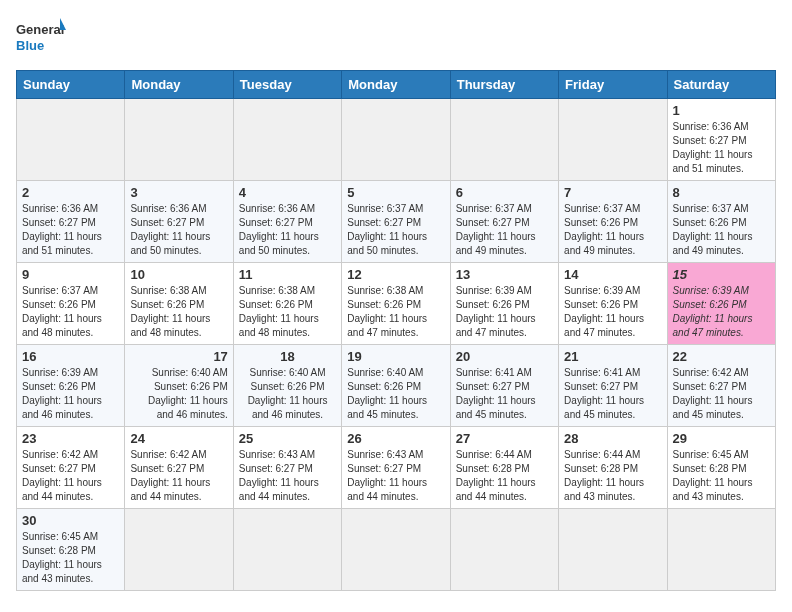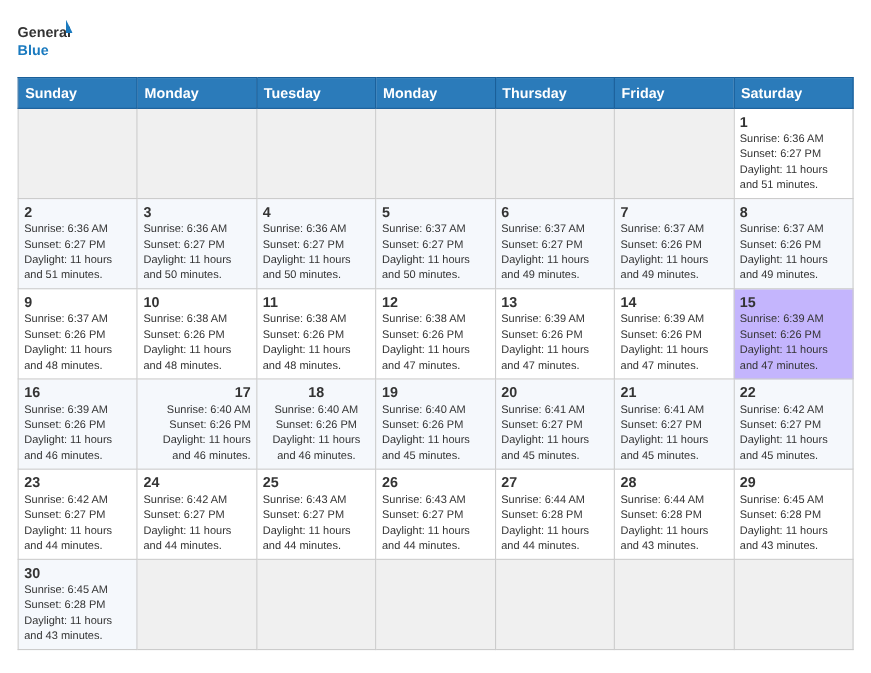--- a/index.html
+++ b/index.html
@@ -188,21 +188,21 @@
           <div class="day-info" style="white-space: pre-line;">Sunrise: 6:39 AM
 Sunset: 6:26 PM
 Daylight: 11 hours and 47 minutes.</div>
         </td>
         <td style="background: rgb(255, 255, 255);">
           <span class="day-num">14</span>
           <div class="day-info" style="white-space: pre-line;">Sunrise: 6:39 AM
 Sunset: 6:26 PM
 Daylight: 11 hours and 47 minutes.</div>
         </td>
-        <td style="background: #c4b5fd;">
+        <td style="background: #f9a8d4; font-style: italic;">
           <span class="day-num">15</span>
           <div class="day-info" style="white-space: pre-line;">Sunrise: 6:39 AM
 Sunset: 6:26 PM
 Daylight: 11 hours and 47 minutes.</div>
         </td>
       </tr>
       <tr>
         <td style="background: rgb(245, 248, 252);">
           <span class="day-num">16</span>
           <div class="day-info" style="white-space: pre-line;">Sunrise: 6:39 AM

